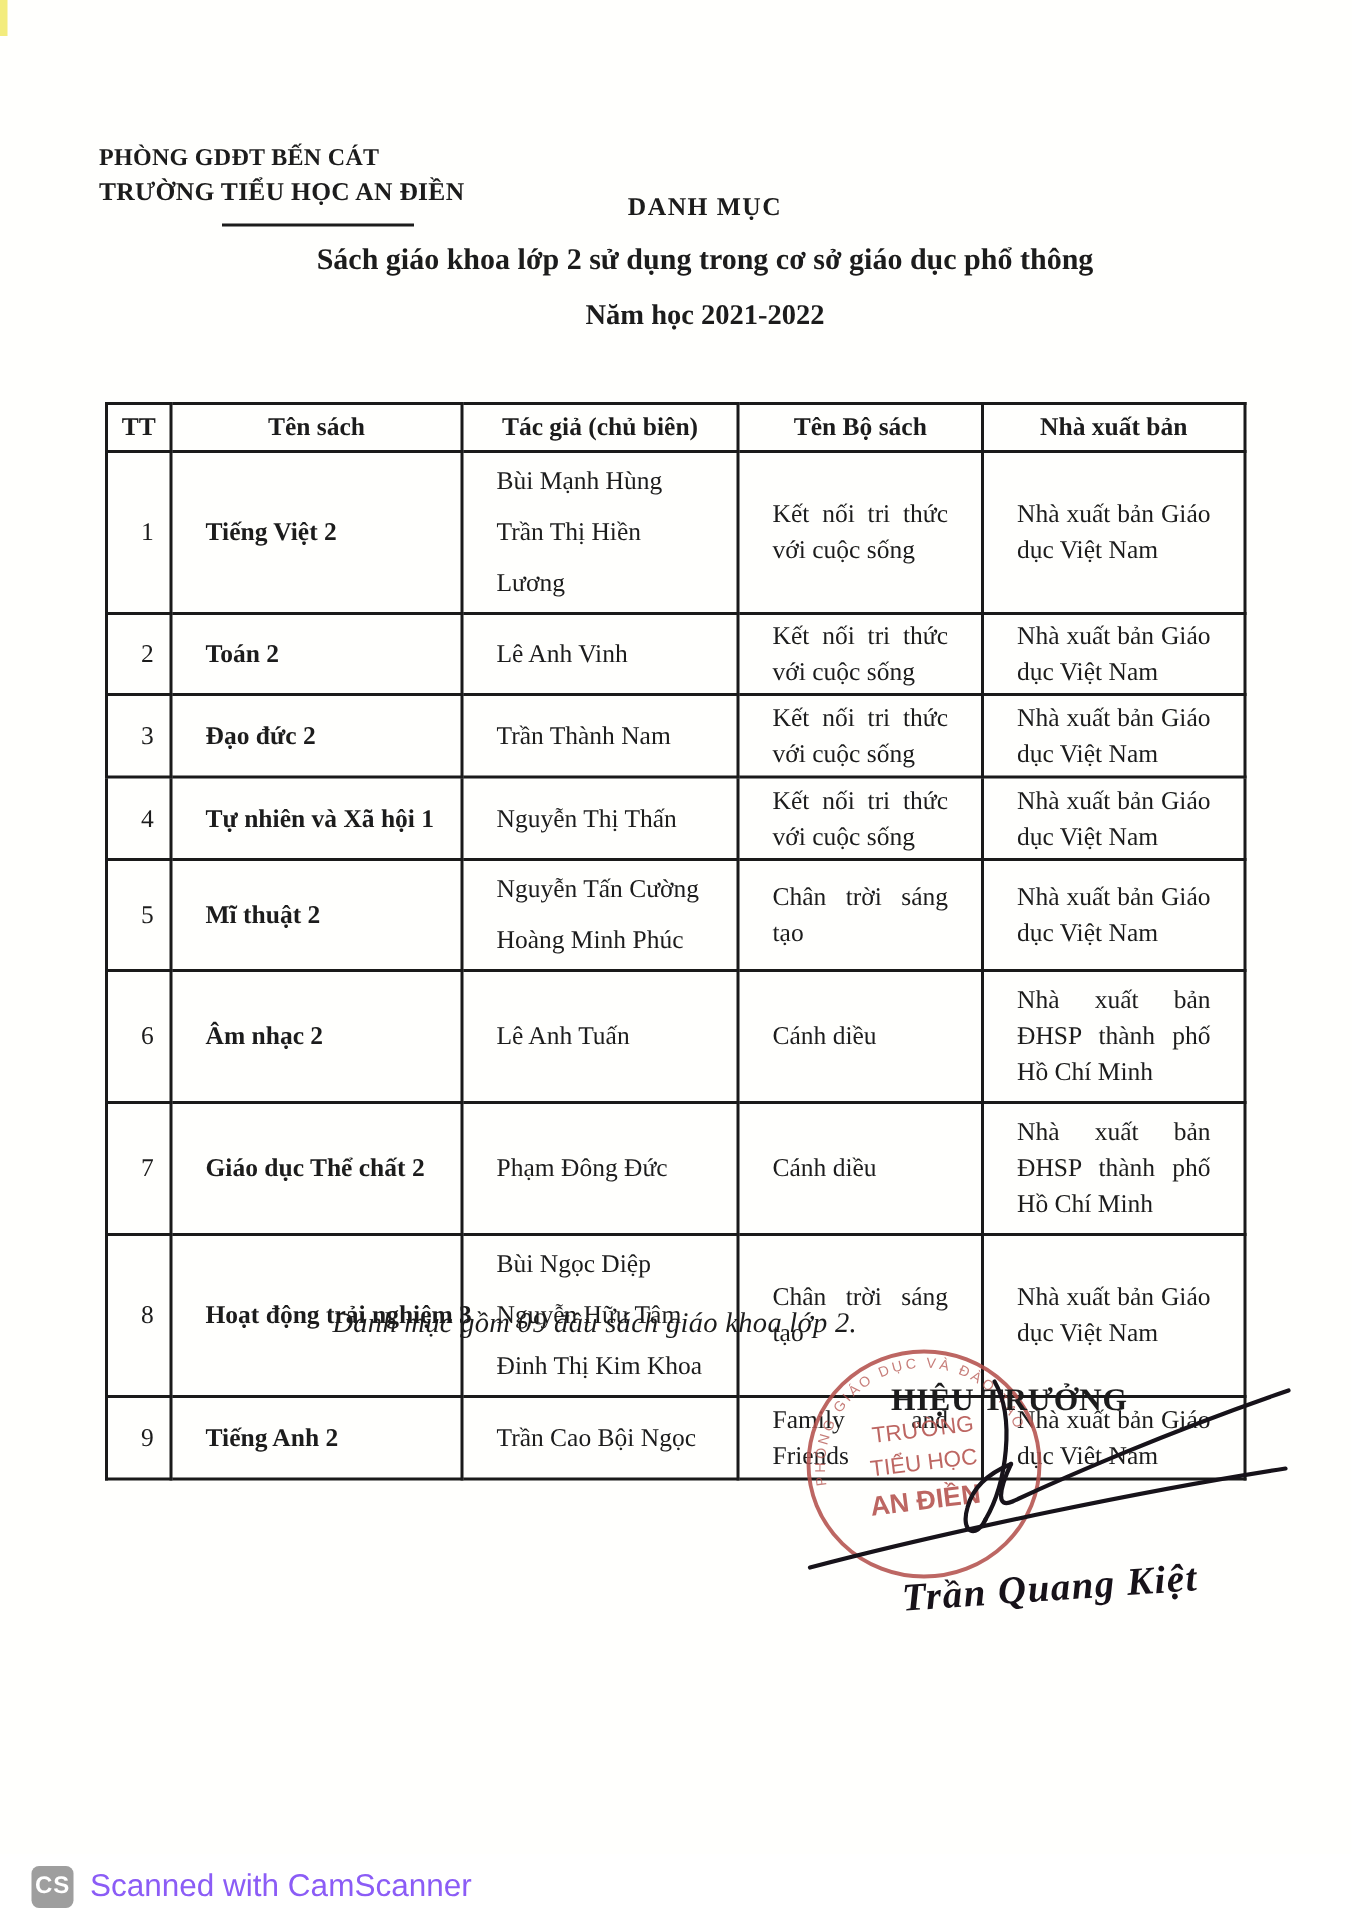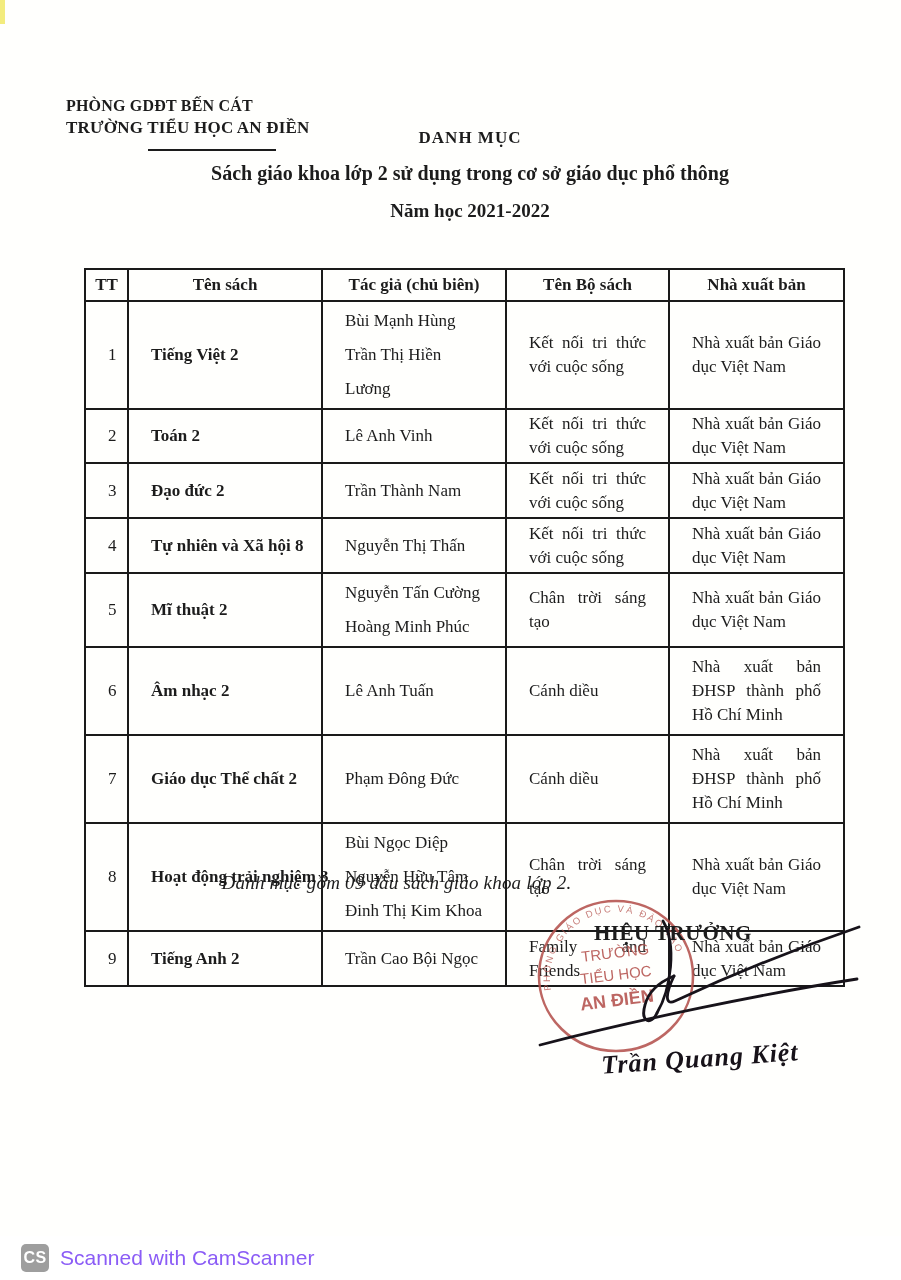--- a/index.html
+++ b/index.html
@@ -28,21 +28,21 @@
   .hr-underline{width:246px;height:2px;background:#1c1c1c;margin:6px auto 0 auto;}
 
   
   .title-block{position:absolute;left:0;top:128px;width:940px;text-align:center;}
   .t1{font-size:17px;font-weight:bold;letter-spacing:1px;}
   .t2{font-size:20px;font-weight:bold;margin-top:14px;}
   .t3{font-size:19px;font-weight:bold;margin-top:15px;}
 
   
   table.book-table{
-    position:absolute;left:84px;top:268px;
+    position:absolute;left:70px;top:268px;
     width:759px;border-collapse:collapse;table-layout:fixed;
   }
   .book-table th,.book-table td{
     border:2px solid #1a1a1a;
     padding:2px 22px;
     vertical-align:middle;
     font-size:17px;
   }
   .book-table thead th{font-weight:bold;text-align:center;height:26px;padding:2px 2px;}
   .c-tt{text-align:center;font-size:16px;}
@@ -127,21 +127,21 @@
       </tr>
       <tr style="height:55px">
         <td class="c-tt">3</td>
         <td class="c-title">Đạo đức 2</td>
         <td class="c-authors">Trần Thành Nam</td>
         <td class="c-series">Kết nối tri thức với cuộc sống</td>
         <td class="c-publisher">Nhà xuất bản Giáo dục Việt Nam</td>
       </tr>
       <tr style="height:55px">
         <td class="c-tt">4</td>
-        <td class="c-title">Tự nhiên và Xã hội 8</td>
+        <td class="c-title">Tự nhiên và Xã hội 1</td>
         <td class="c-authors">Nguyễn Thị Thấn</td>
         <td class="c-series">Kết nối tri thức với cuộc sống</td>
         <td class="c-publisher">Nhà xuất bản Giáo dục Việt Nam</td>
       </tr>
       <tr style="height:69px">
         <td class="c-tt">5</td>
         <td class="c-title">Mĩ thuật 2</td>
         <td class="c-authors">Nguyễn Tấn Cường
 Hoàng Minh Phúc</td>
         <td class="c-series">Chân trời sáng tạo</td>

